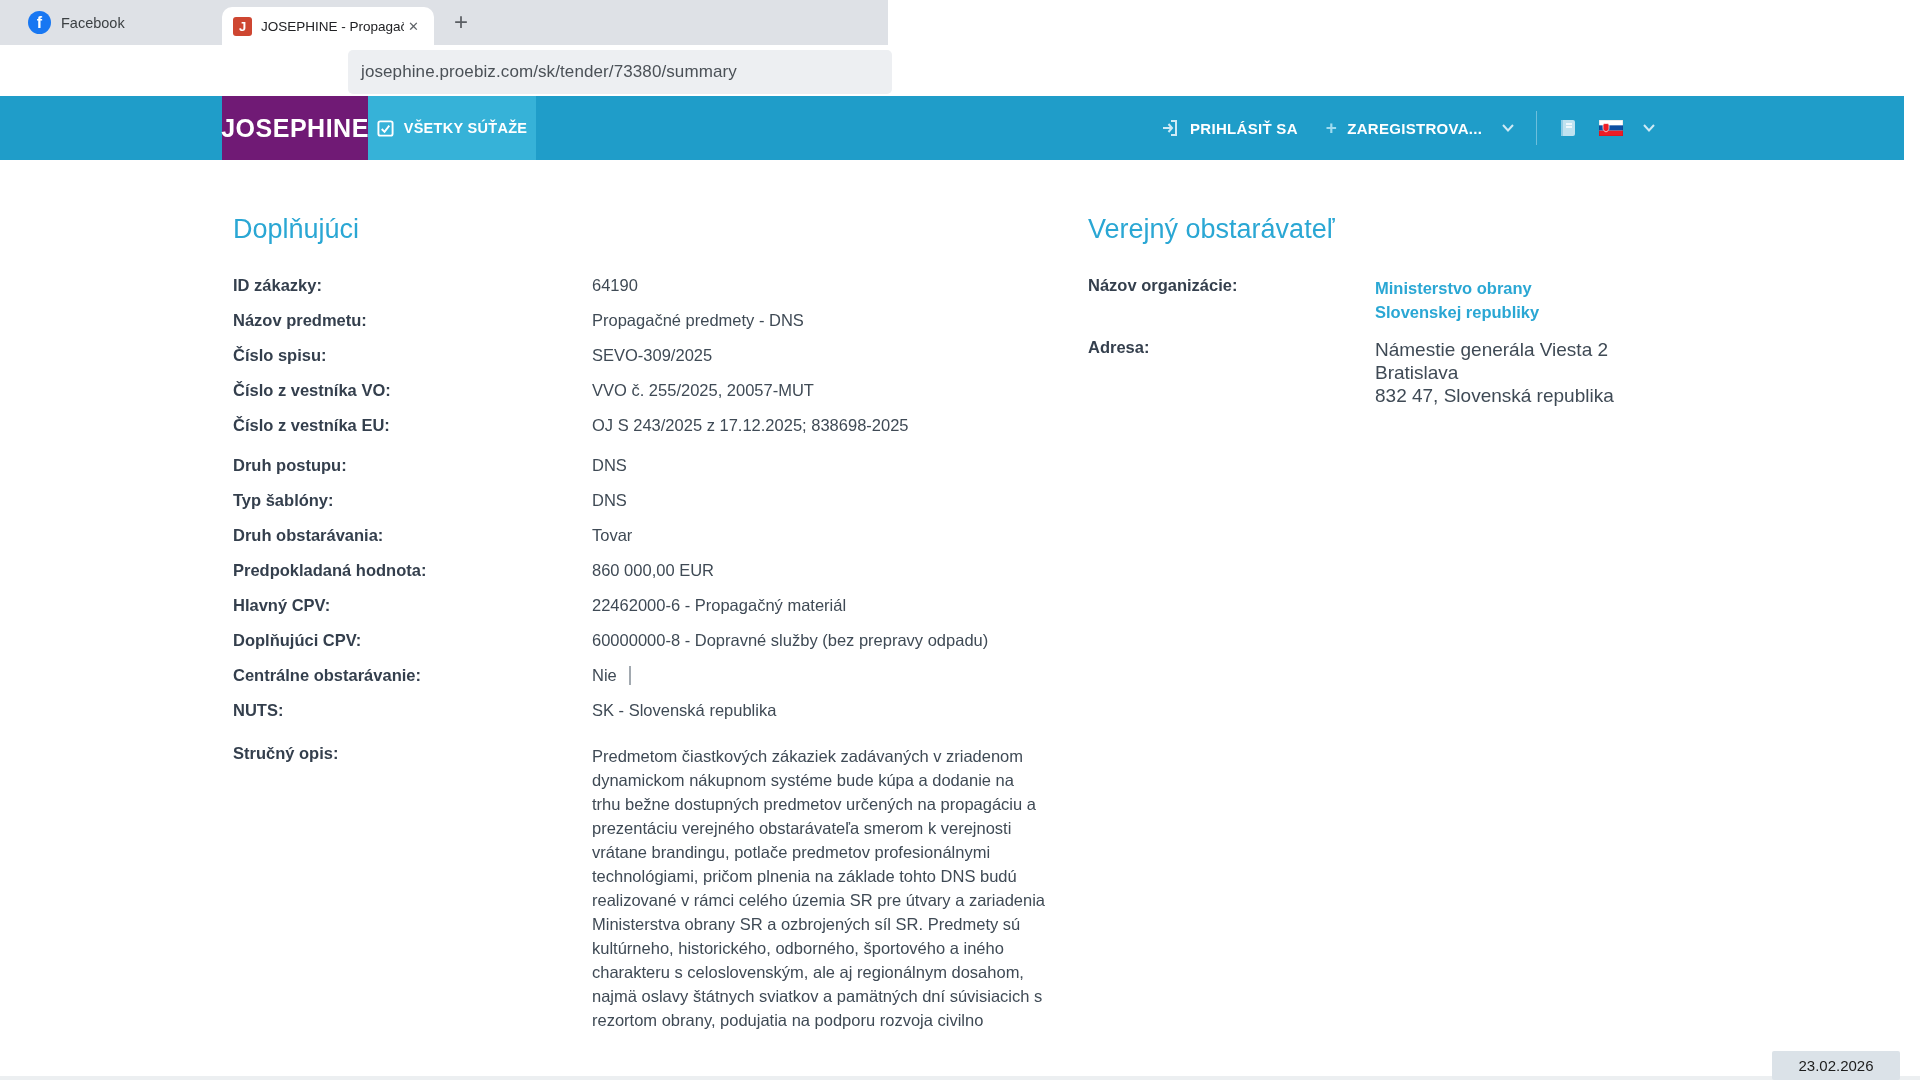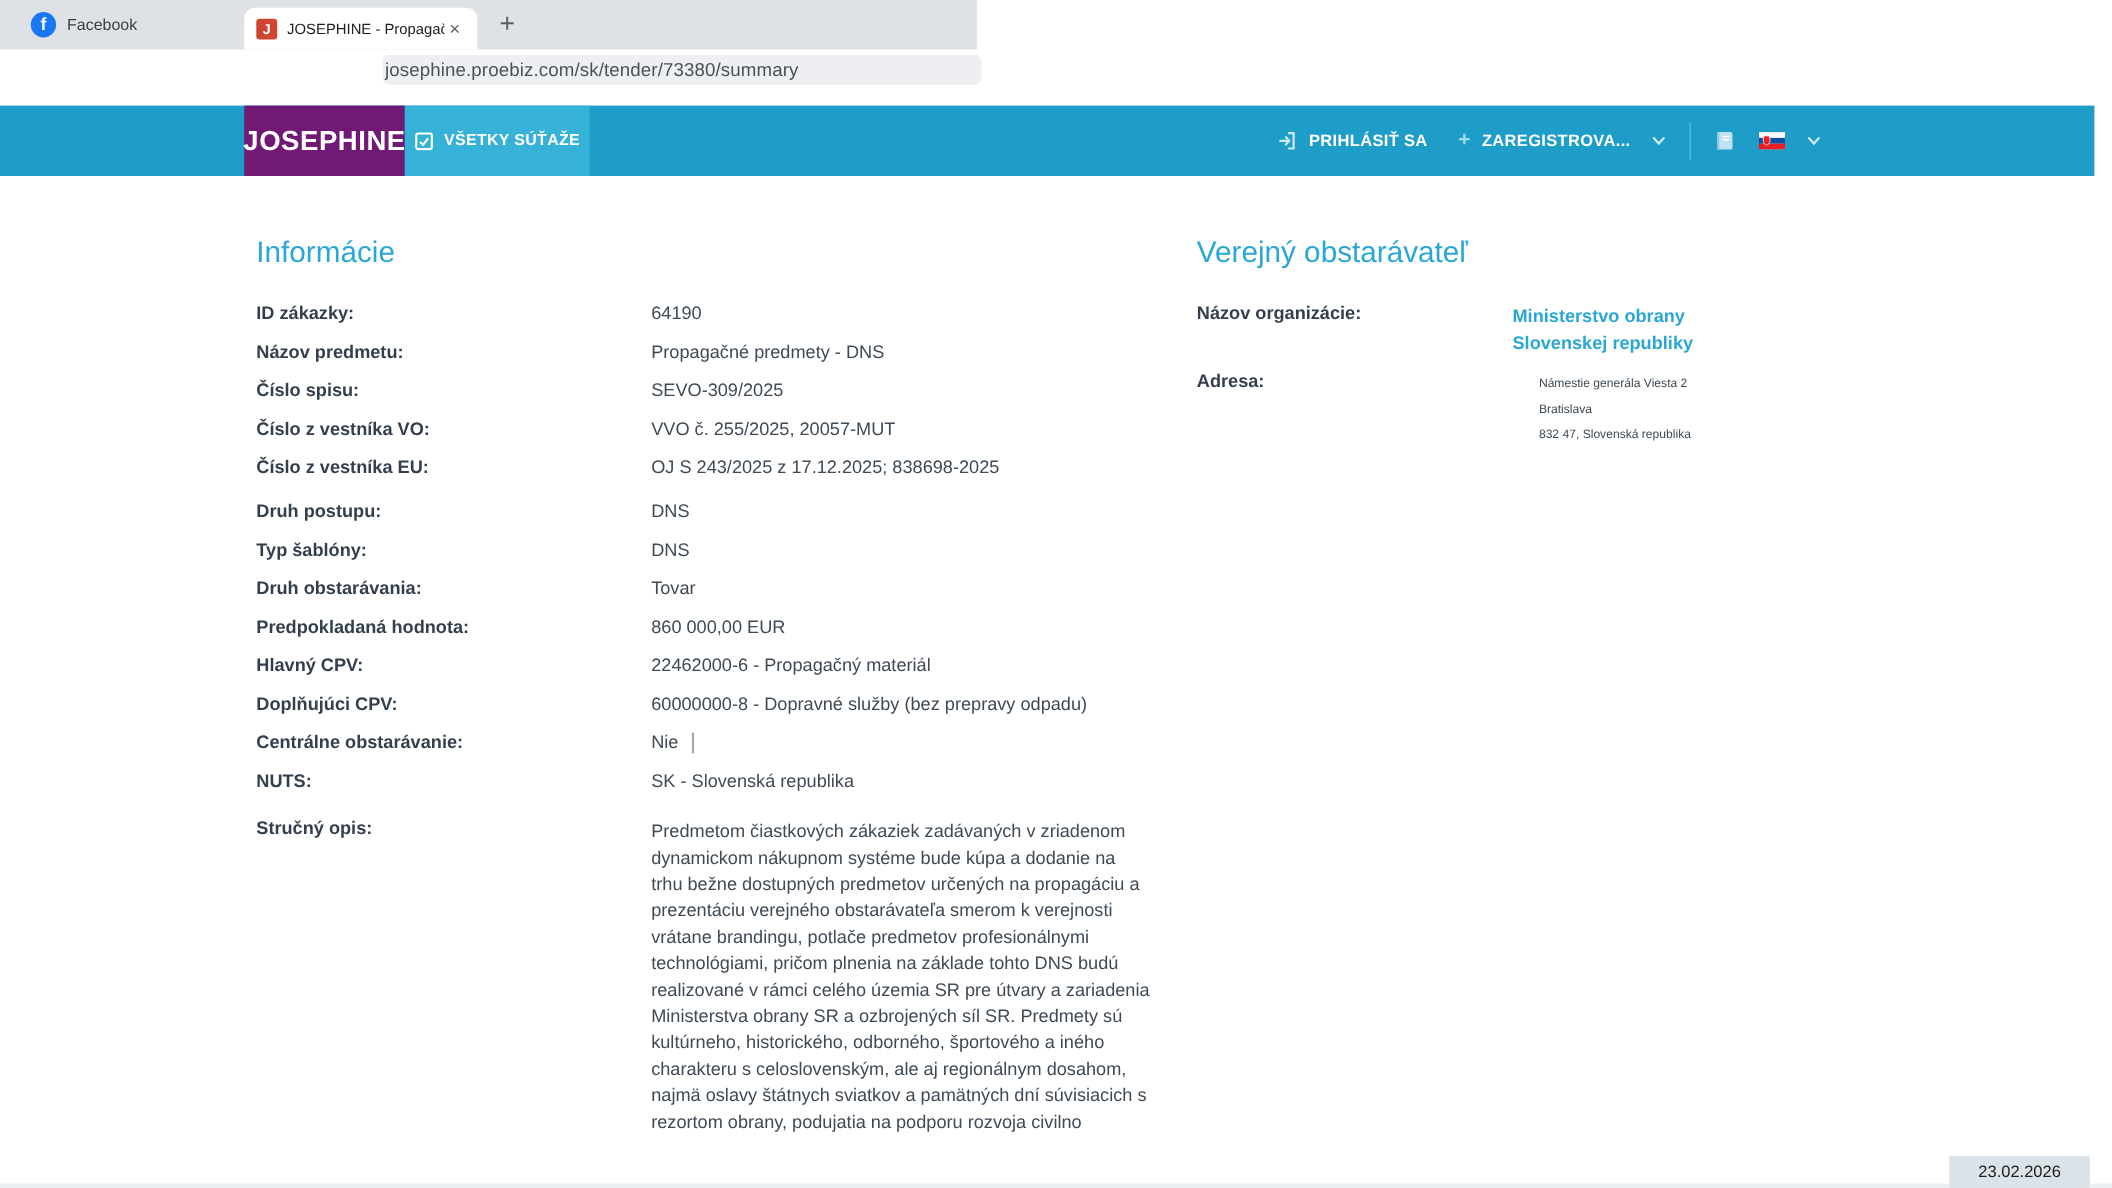--- a/index.html
+++ b/index.html
@@ -15,22 +15,22 @@
   .tab-inactive .t-label { font-size:14.5px; color:#3c4043; }
   .tab-active { position:absolute; left:222px; top:7px; width:212px; height:38px; background:#fff;
                 border-radius:10px 10px 0 0; display:flex; align-items:center; padding:0 8px 0 11px; }
   .favicon { width:19px; height:19px; border-radius:3px; background:#ce4631; color:#fff; flex:0 0 19px;
              font-weight:700; font-size:13px; display:flex; align-items:center; justify-content:center; }
   .tab-title { font-size:13.5px; color:#202124; margin-left:9px; width:143px; overflow:hidden;
                white-space:nowrap; }
   .tab-close { font-size:13px; color:#5f6368; margin-left:4px; cursor:pointer; }
   .newtab { position:absolute; left:447px; top:8px; width:28px; height:28px; font-size:24px; font-weight:300;
             color:#5a5e63; display:flex; align-items:center; justify-content:center; cursor:pointer; }
-  .urlbox { position:absolute; left:348px; top:50px; width:544px; height:27px; background:#edeff2;
-            border-radius:5px; display:flex; align-items:center; padding-left:2px; }
+  .urlbox { position:absolute; left:348px; top:50px; width:544px; height:44px; background:#edeff2;
+            border-radius:5px; display:flex; align-items:center; padding-left:13px; }
   .urlbox span { font-size:17px; color:#4b5157; letter-spacing:.1px; }
 
   
   .appheader { position:absolute; left:0; top:96px; width:1904px; height:64px; background:#1f9dc9; }
   .logo { position:absolute; left:222px; top:0; width:146px; height:64px; background:#701a75; color:#fff;
           font-size:25px; font-weight:800; letter-spacing:.5px; display:flex; align-items:center;
           justify-content:center; cursor:pointer; }
   .nav-active { position:absolute; left:368px; top:0; width:168px; height:64px; background:#36b2d8;
                 color:#fff; font-size:14.5px; font-weight:700; letter-spacing:.3px; display:flex;
                 align-items:center; justify-content:center; gap:10px; cursor:pointer; }
@@ -44,21 +44,21 @@
   
   .h2 { position:absolute; font-size:27px; font-weight:400; color:#2aa7d4; }
   .row { position:absolute; left:0; width:1588px; height:22px; }
   .row .lbl { position:absolute; left:233px; font-size:16.5px; font-weight:600; color:#343f4d; white-space:nowrap; }
   .row .val { position:absolute; left:592px; font-size:16.5px; font-weight:400; color:#3f4a55; white-space:nowrap; }
   .row .lbl2 { position:absolute; left:1088px; font-size:16.5px; font-weight:600; color:#343f4d; white-space:nowrap; }
   .desc { position:absolute; left:592px; top:744px; width:500px; height:298px; overflow:hidden; }
   .dline { display:block; white-space:nowrap; font-size:16.5px; color:#3f4a55; line-height:24px; }
   .orglink { position:absolute; left:1375px; font-size:16.5px; font-weight:600; color:#2aa7d4;
              line-height:24px; cursor:pointer; white-space:nowrap; }
-  .addr { position:absolute; left:1375px; font-size:11px; color:#3f4a55; line-height:23px; white-space:nowrap;margin-left:24px; }
+  .addr { position:absolute; left:1375px; font-size:19px; color:#3f4a55; line-height:23px; white-space:nowrap; }
   .caret { position:absolute; left:629px; top:666px; width:2px; height:19px; background:#8b949c; opacity:.8; }
 
   .datebubble { position:absolute; left:1772px; top:1051px; width:128px; height:29px; background:#dbe2e8;
                 border-radius:2px; display:flex; align-items:center; justify-content:center;
                 font-size:15px; color:#1d1d1d; }
   .bottomstrip { position:absolute; left:0; top:1076px; width:1920px; height:4px; background:#eceff1; }
 </style>
 </head>
 <body>
 
@@ -135,21 +135,21 @@
         </span>
         <span class="chev">
           <svg width="12" height="8" viewBox="0 0 12 8">
               <path d="M1 1 L6 6.5 L11 1" fill="none" stroke="#cfeaf5" stroke-width="2"></path>
             </svg>
         </span>
       </div>
     </div>
   </div>
 
-  <div class="h2" style="left:233px; top:214px;">Informácie</div>
+  <div class="h2" style="left:233px; top:214px;">Doplňujúci</div>
 
   <div class="row" style="top:276px">
       <span class="lbl">ID zákazky:</span>
       <span class="val">64190</span>
     </div>
   <div class="row" style="top:311px">
       <span class="lbl">Názov predmetu:</span>
       <span class="val">Propagačné predmety - DNS</span>
     </div>
   <div class="row" style="top:346px">

